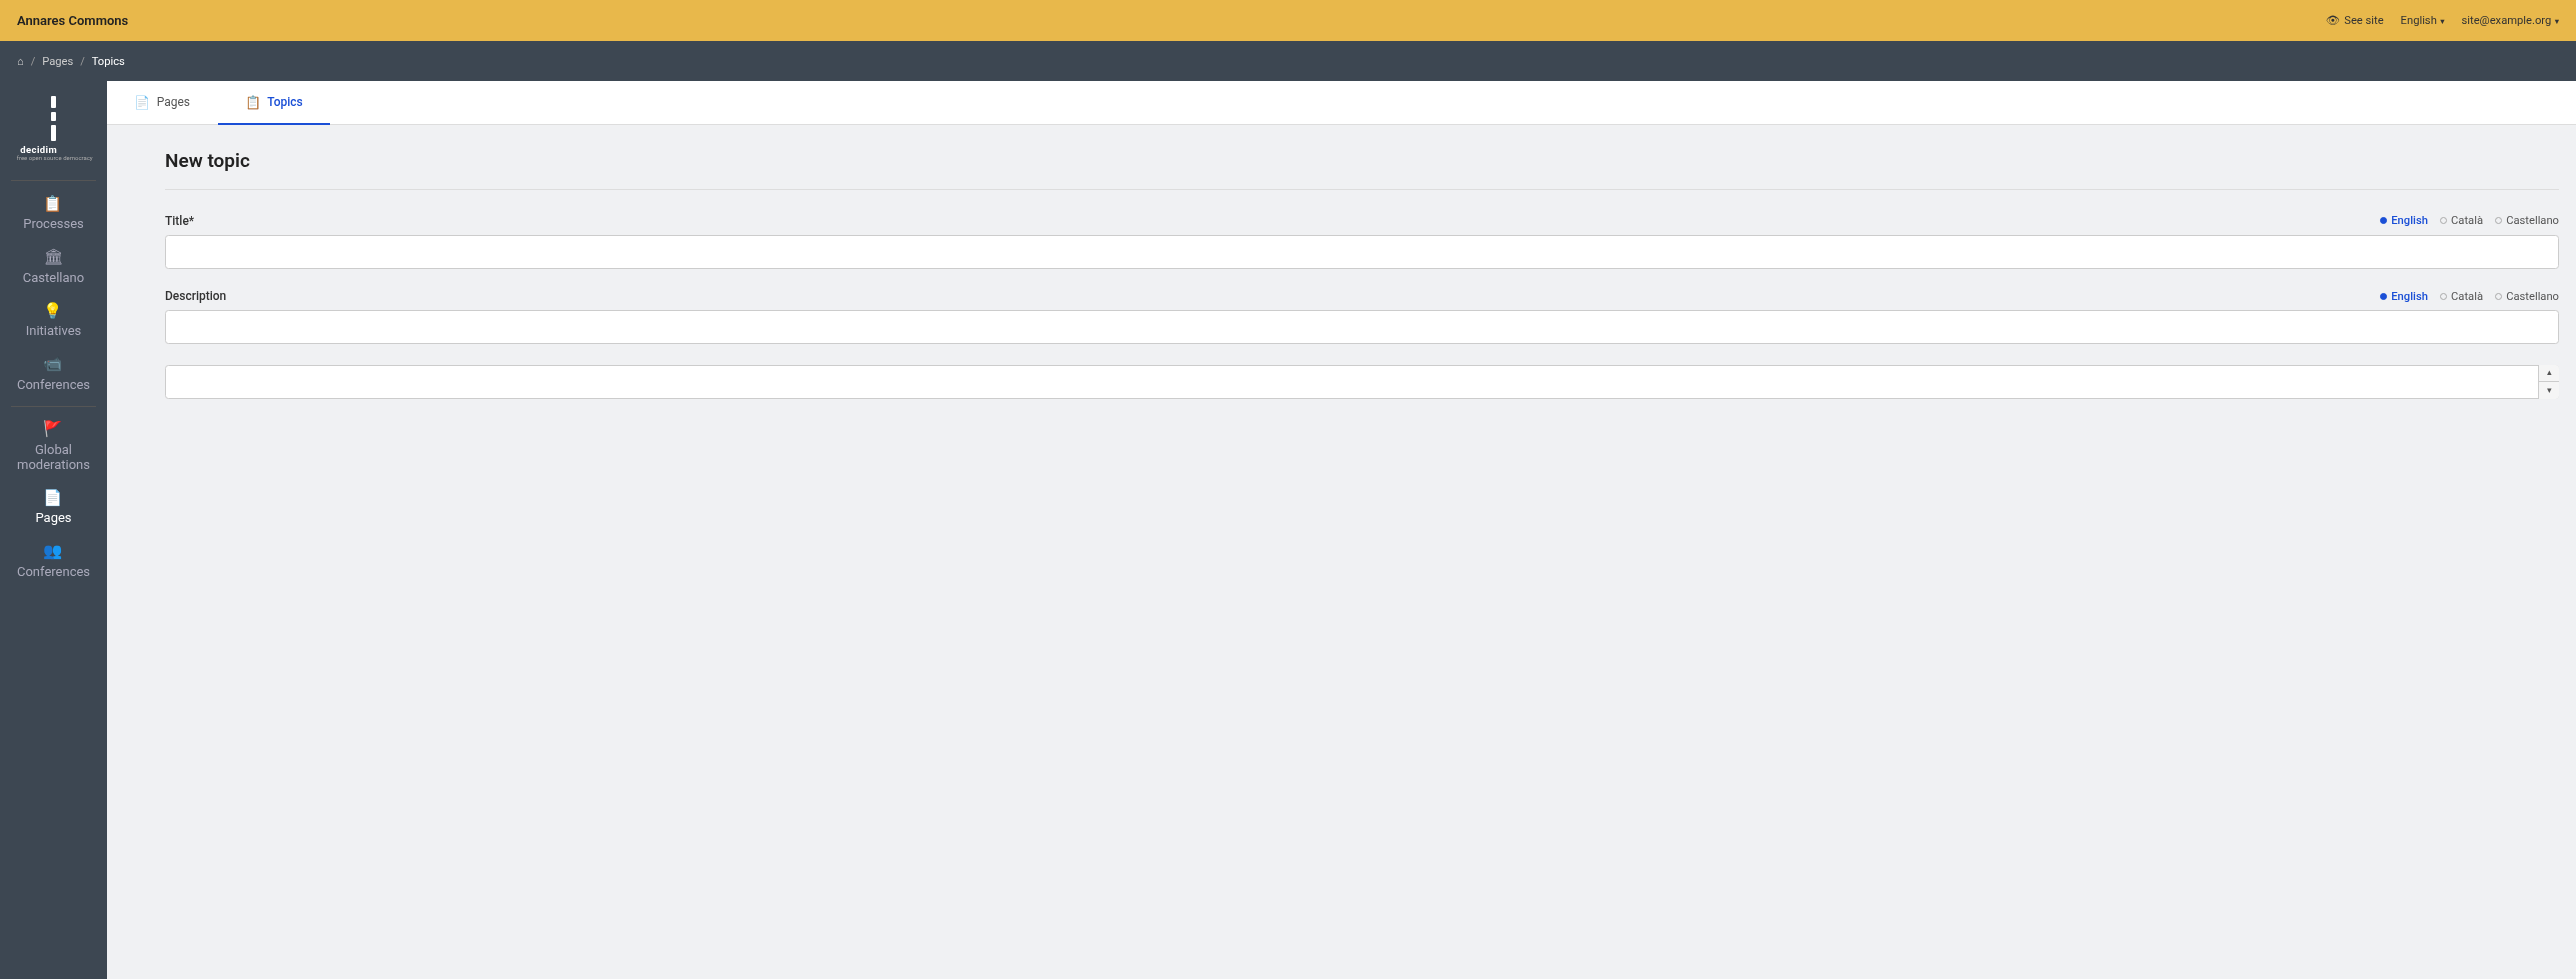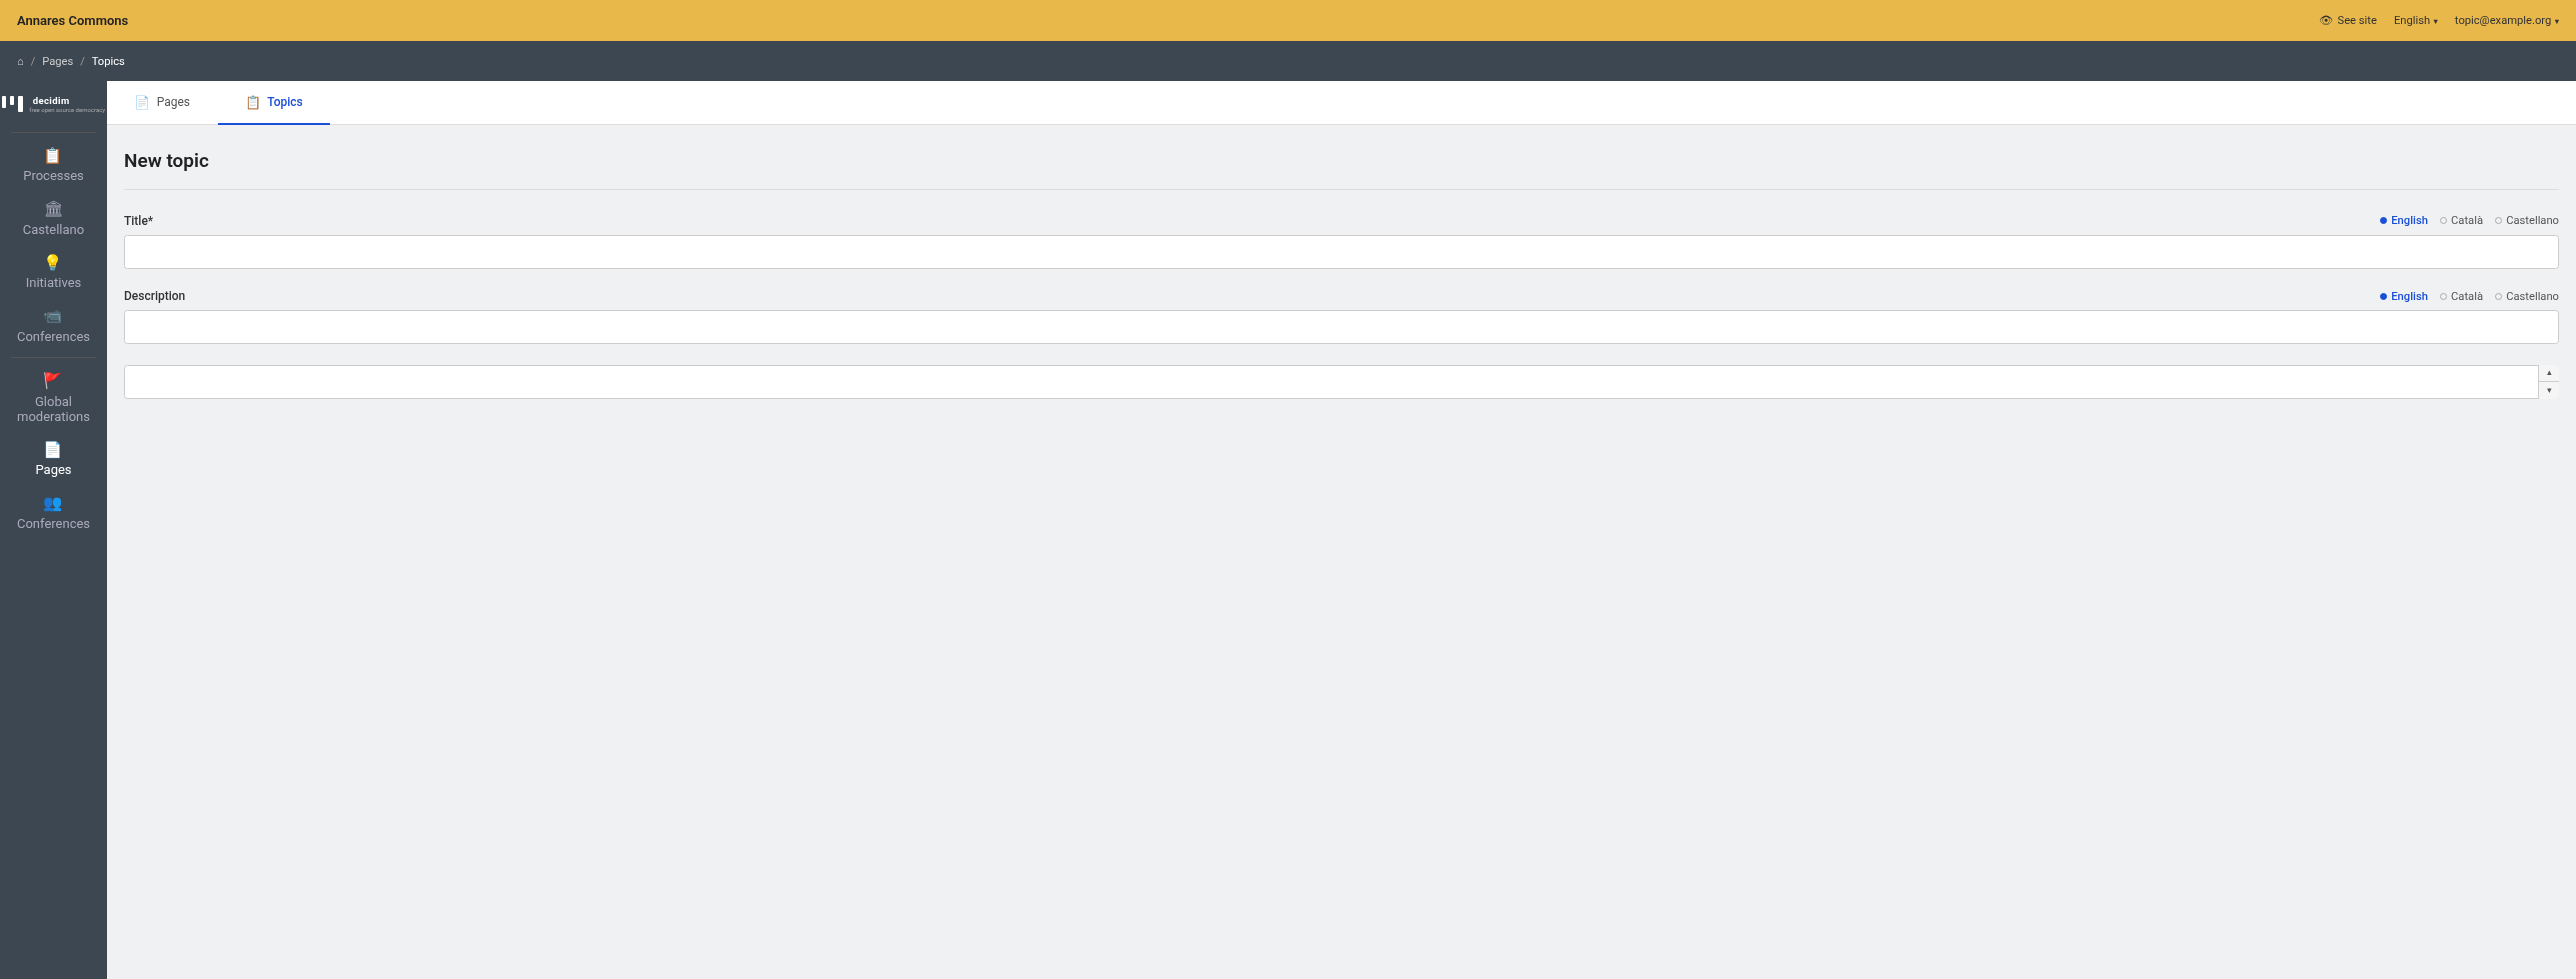--- a/index.html
+++ b/index.html
@@ -82,22 +82,23 @@
       overflow-y: auto;
     }
     .sidebar-logo {
       padding: 6.9px 0 13.7px 0;
       display: flex;
       align-items: center;
       justify-content: center;
     }
     .logo-mark {
       display: flex;
-      align-items: flex-start;
+      align-items: center;
       gap: 4px;
+      flex-direction: column;
     }
     .logo-bar {
       background: #fff;
       border-radius: 0.9px;
     }
     .logo-bar-1 { width: 4.3px; height: 12px; }
     .logo-bar-2 { width: 4.3px; height: 8.6px; }
     .logo-bar-3 { width: 4.3px; height: 15.5px; }
     .logo-text {
       color: #fff;
@@ -158,20 +159,21 @@
       color: #1a4fd6;
       border-bottom-color: #1a4fd6;
       font-weight: 500;
     }
     .tab-icon { font-size: 13px; }
 
     
     .form-content {
       padding: 24px 17px;
       flex: 1;
+      margin-left: 41px;
     }
     .form-title {
       font-size: 19px;
       font-weight: 600;
       color: #222;
       margin-bottom: 17px;
     }
     .form-divider { border: none; border-top: 0.9px solid #ddd; margin-bottom: 24px; }
 
     .form-group { margin-bottom: 20.6px; }
@@ -288,21 +290,21 @@
   <div class="top-header-right">
     <a class="see-site-link">
       <span>👁</span>
       <span>See site</span>
     </a>
     <div class="lang-dropdown">
       <span>English</span>
       <span class="chevron-down">▾</span>
     </div>
     <div class="user-dropdown">
-      <span>topic@example.org</span>
+      <span>site@example.org</span>
       <span class="chevron-down">▾</span>
     </div>
   </div>
 </div>
 
 <div class="breadcrumb-bar">
   <span class="home-icon">⌂</span>
   <span class="sep">/</span>
   <a>Pages</a>
   <span class="sep">/</span>

